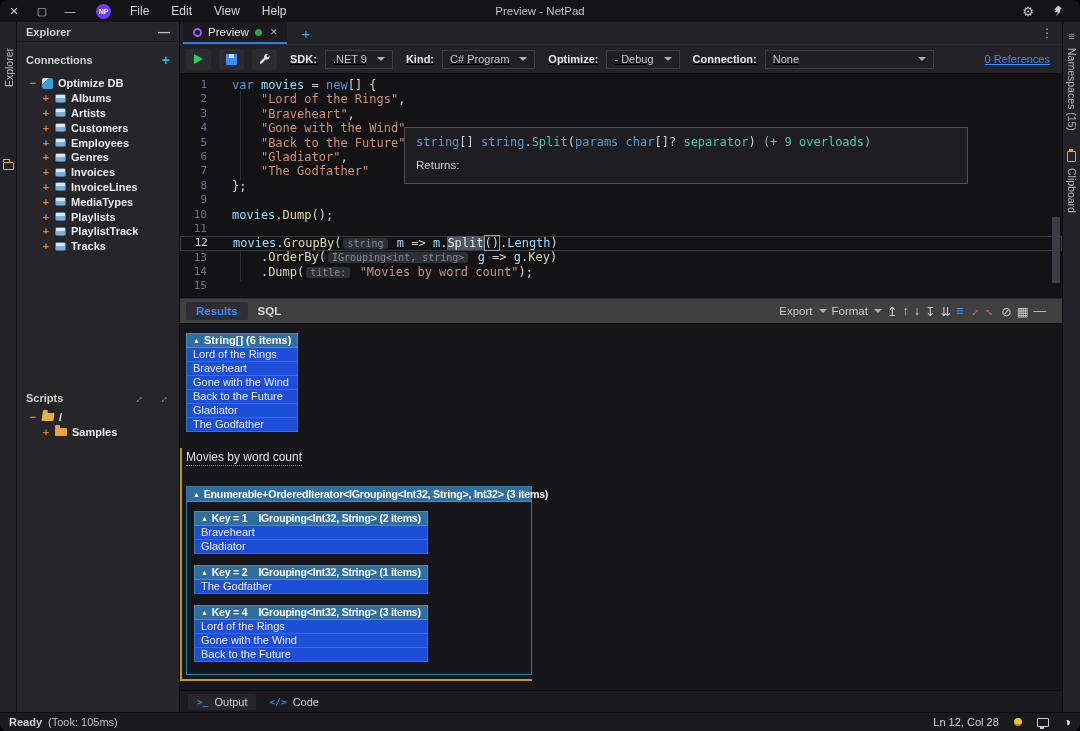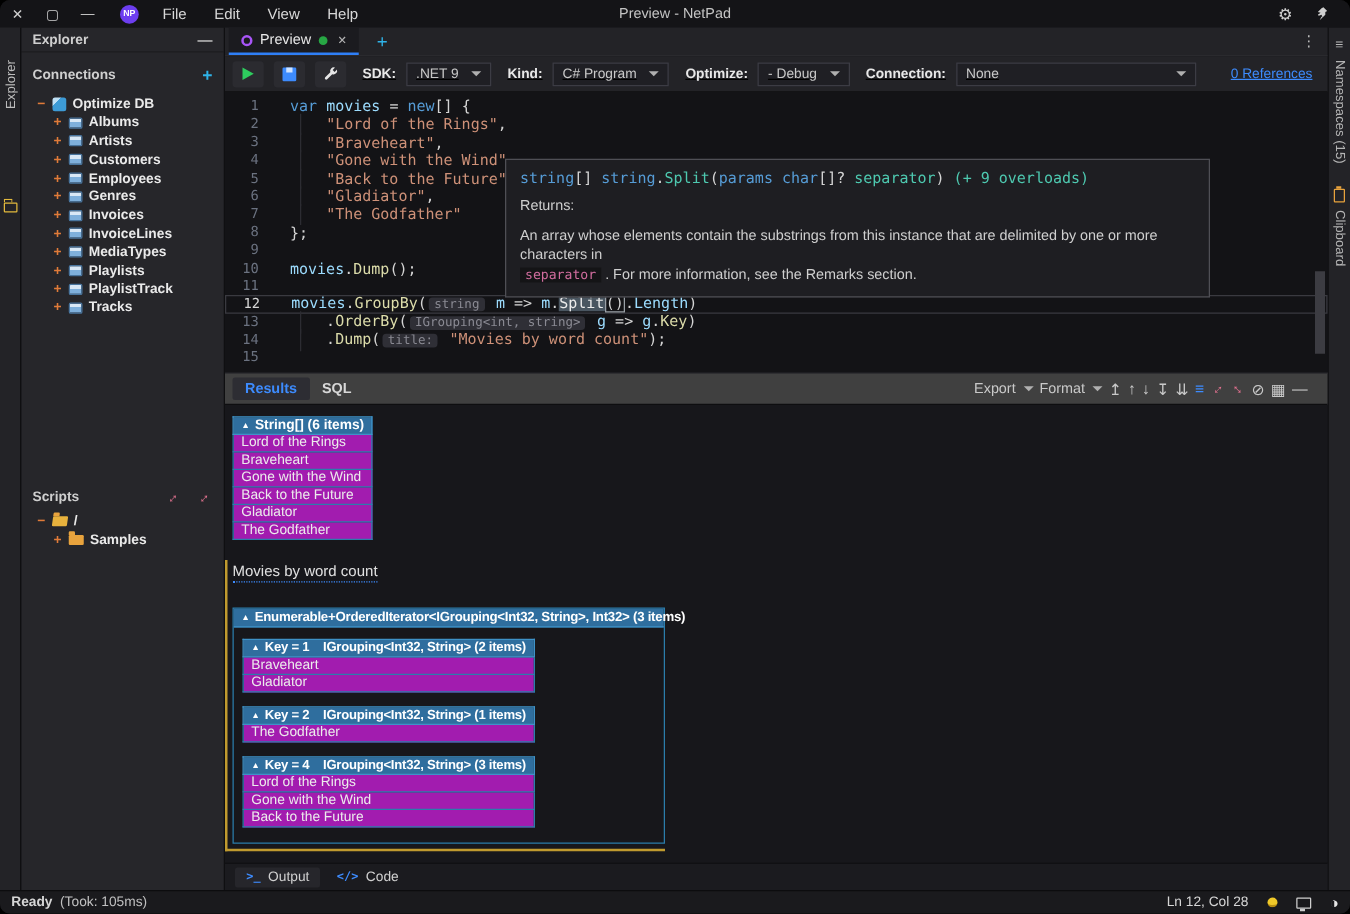--- a/index.html
+++ b/index.html
@@ -75,21 +75,21 @@
              padding-left:6px; gap:8px; border-bottom:1px solid #0f0f11; font-size:11px;text-decoration:underline; }
   .tool-btn { width:25px; height:21px; background:#2b2b30; border-radius:3px;
               display:flex; align-items:center; justify-content:center; }
   .play-tri { width:0; height:0; border-left:9px solid #2ecc5e; border-top:5.5px solid transparent; border-bottom:5.5px solid transparent; }
   .save-ic { width:11px; height:11px; background:#3d8bfd; border-radius:1px; position:relative; }
   .save-ic::before { content:""; position:absolute; top:0; left:3px; width:5px; height:4px; background:#cfe3ff; }
   .wrench-svg { width:13px; height:13px; fill:#e6e6e6; }
   .tb-label { font-weight:bold; color:#e8e8e8; margin-left:5px; }
   .dropdown { height:19px; background:#1f1f24; border:1px solid #3c3c44; color:#c9c9c9;
               display:flex; align-items:center; padding:0 7px; gap:10px; font-size:11px; }
-  .dd-wide { width:192px; justify-content:space-between; }
+  .dd-wide { width:169px; justify-content:space-between; }
   .dd-caret { width:0; height:0; border-left:4px solid transparent; border-right:4px solid transparent;
               border-top:4px solid #b0b0b0; }
   .references { margin-left:auto; margin-right:12px; color:#3d8bfd; text-decoration:underline; font-size:11px; }
 
   
   .editor { height:224px; position:relative; font-family:"DejaVu Sans Mono",monospace;
             font-size:12px; background:#131316; padding-top:4px; flex-shrink:0; }
   .code-line { display:flex; height:14.4px; line-height:14.4px; align-items:center; }
   .gutter { width:27px; text-align:right; color:#6b7280; flex-shrink:0; font-size:11px; }
   .code-text { padding-left:25px; white-space:pre; position:relative; flex:1; }
@@ -128,21 +128,21 @@
   .icon-btn { font-size:12.5px; color:#c9c9c9; }
   .icon-blue { color:#3d8bfd; font-weight:bold; }
   .icon-pink { color:#e0718f; font-weight:bold; display:inline-block; transform:rotate(-45deg); }
   .icon-pink.r2 { transform:rotate(45deg); }
 
   .results-content { flex:1; background:#17171b; position:relative; overflow:hidden;
                      padding:9px 0 0 6px; font-size:11px; min-height:0; }
   table { border-collapse:collapse; }
   .rtable th, .grp th { background:#2f6e9e; color:#fff; border:1px solid #3e92c8;
             padding:0 6px 1px; font-size:11px; text-align:left; font-weight:bold; white-space:nowrap; }
-  .rtable td, .grp td { background:#a21caf; border:1px solid #2b7dab; color:#ececec;
+  .rtable td, .grp td { background:#1d4ed8; border:1px solid #2b7dab; color:#ececec;
             padding:0 6px 1px; font-size:11px; white-space:nowrap; }
   .sort { font-size:7px; vertical-align:1px; margin-right:4px; }
   .rtable { margin-bottom:14px; }
   .focus-wrap { display:inline-block; border-left:2px solid #c09a2f; border-bottom:2px solid #c09a2f;
                 padding:2px 0 4px 4px; margin-left:-6px; margin-top:2px; }
   .group-title { color:#e0e0e0; font-size:12px; padding-bottom:1px; border-bottom:1px dotted #3d8bfd;
                  display:inline-block; margin-bottom:20px; }
   .outer { border:1px solid #2b7dab; background:#17171b; width:346px; }
   .outer-header { background:#2f6e9e; color:#fff; font-weight:bold; padding:1px 6px;
                   font-size:10.6px; border-bottom:1px solid #3e92c8; white-space:nowrap; letter-spacing:-0.2px; }
@@ -419,26 +419,20 @@
               <span class="gutter">15</span>
               <span class="code-text"></span>
             </div>
           </div>
         <div class="scroll-thumb"></div>
       </div>
 
       <div class="tooltip">
         <div class="tt-sig"><span class="tt-kw">string</span><span class="tt-pl">[] </span><span class="tt-kw">string</span><span class="tt-pl">.</span><span class="tt-ty">Split</span><span class="tt-pl">(</span><span class="tt-kw">params</span><span class="tt-pl"> </span><span class="tt-kw">char</span><span class="tt-pl">[]? </span><span class="tt-ty">separator</span><span class="tt-pl">) </span><span class="tt-ty">(+ 9 overloads)</span></div>
         <div class="tt-text">Returns:</div>
-        <div class="tt-text">
-          <span>An array whose elements contain the substrings from this instance that are delimited by one or more characters in</span>
-          <br>
-          <span class="tt-chip">separator</span>
-          <span>. For more information, see the Remarks section.</span>
-        </div>
       </div>
 
       <div class="results-tabbar">
         <span class="rtab active">Results</span>
         <span class="rtab">SQL</span>
         <span class="r-actions">
           <span class="dd-text">
             <span>Export</span>
             <span class="dd-caret"></span>
           </span>

